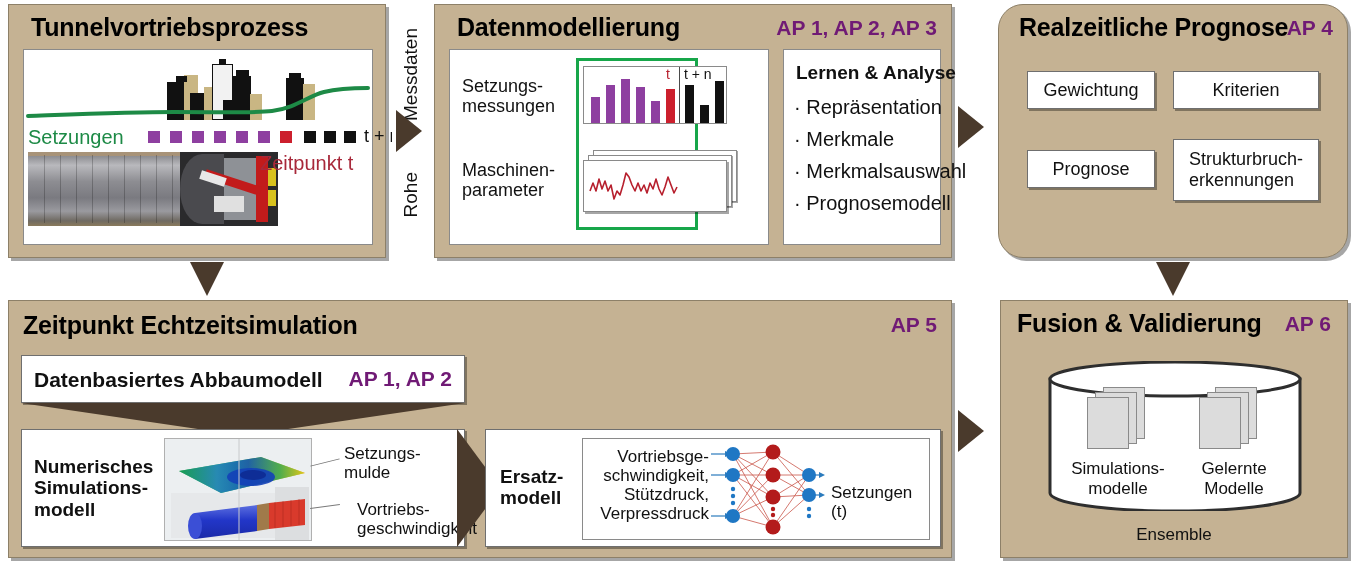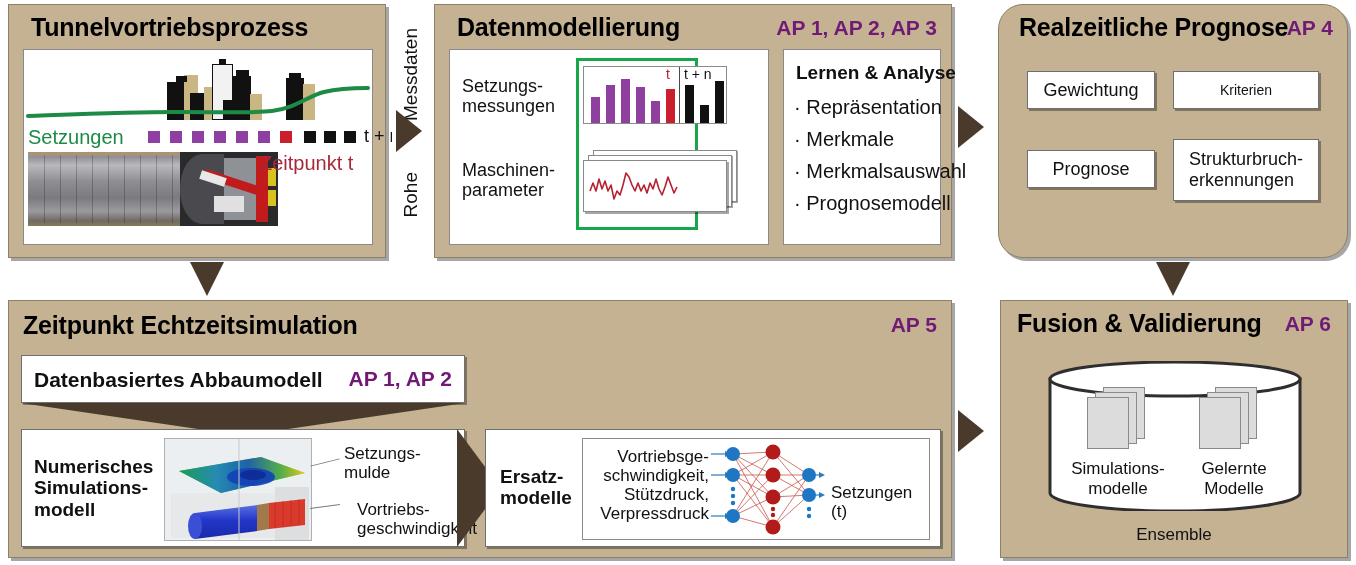--- a/index.html
+++ b/index.html
@@ -200,21 +200,21 @@
 <div class="arr-right" style="left:958px;top:106px;border-top-width:21px;border-bottom-width:21px;border-left-width:26px;"></div>
 
 <div class="panel" style="left:998px;top:4px;width:350px;height:254px;border-radius:25px;">
   <div class="ptitle" style="left:20px;top:8px;font-size:25px;">Realzeitliche Prognose</div>
   <div class="aplabel" style="right:14px;top:11px;font-size:21px;">AP 4</div>
 
   <div class="wbox" style="left:28px;top:66px;width:128px;height:38px;">
     <div style="position:absolute;inset:0;display:flex;align-items:center;justify-content:center;font-size:18px;">Gewichtung</div>
   </div>
   <div class="wbox" style="left:174px;top:66px;width:146px;height:38px;">
-    <div style="position:absolute;inset:0;display:flex;align-items:center;justify-content:center;font-size:14px;">Kriterien</div>
+    <div style="position:absolute;inset:0;display:flex;align-items:center;justify-content:center;font-size:18px;">Kriterien</div>
   </div>
   <div class="wbox" style="left:174px;top:134px;width:146px;height:62px;">
     <div style="position:absolute;inset:0;display:flex;align-items:center;justify-content:center;font-size:18px;white-space:pre-line;text-align:left;line-height:1.18;">Strukturbruch-
 erkennungen</div>
   </div>
   <div class="wbox" style="left:28px;top:145px;width:128px;height:38px;">
     <div style="position:absolute;inset:0;display:flex;align-items:center;justify-content:center;font-size:18px;">Prognose</div>
   </div>
 </div>
 
@@ -295,21 +295,21 @@
     </div>
   </div>
 
   <svg class="chev" style="left:448px;top:128px;width:34px;height:118px;" viewBox="0 0 34 118" preserveAspectRatio="none">
     <polygon points="0,0 0,118 34,72 34,46" fill="#4a3a2c"></polygon>
   </svg>
 
   <div class="wbox" style="left:476px;top:128px;width:456px;height:118px;">
     <div class="b-lbl" style="left:14px;top:36px;">
       <span style="white-space:pre-line;">Ersatz-
-modelle</span>
+modell</span>
     </div>
     <div class="plainbox" style="left:96px;top:8px;width:348px;height:102px;box-shadow:none;">
       <div class="lbl" style="left:8px;top:8px;font-size:17px;text-align:right;width:118px;">
         <span style="white-space:pre-line;">Vortriebsge-
 schwindigkeit,
 Stützdruck,
 Verpressdruck</span>
       </div>
 
       <svg style="position:absolute;left:126px;top:4px;width:116px;height:94px;" viewBox="0 0 116 94">

